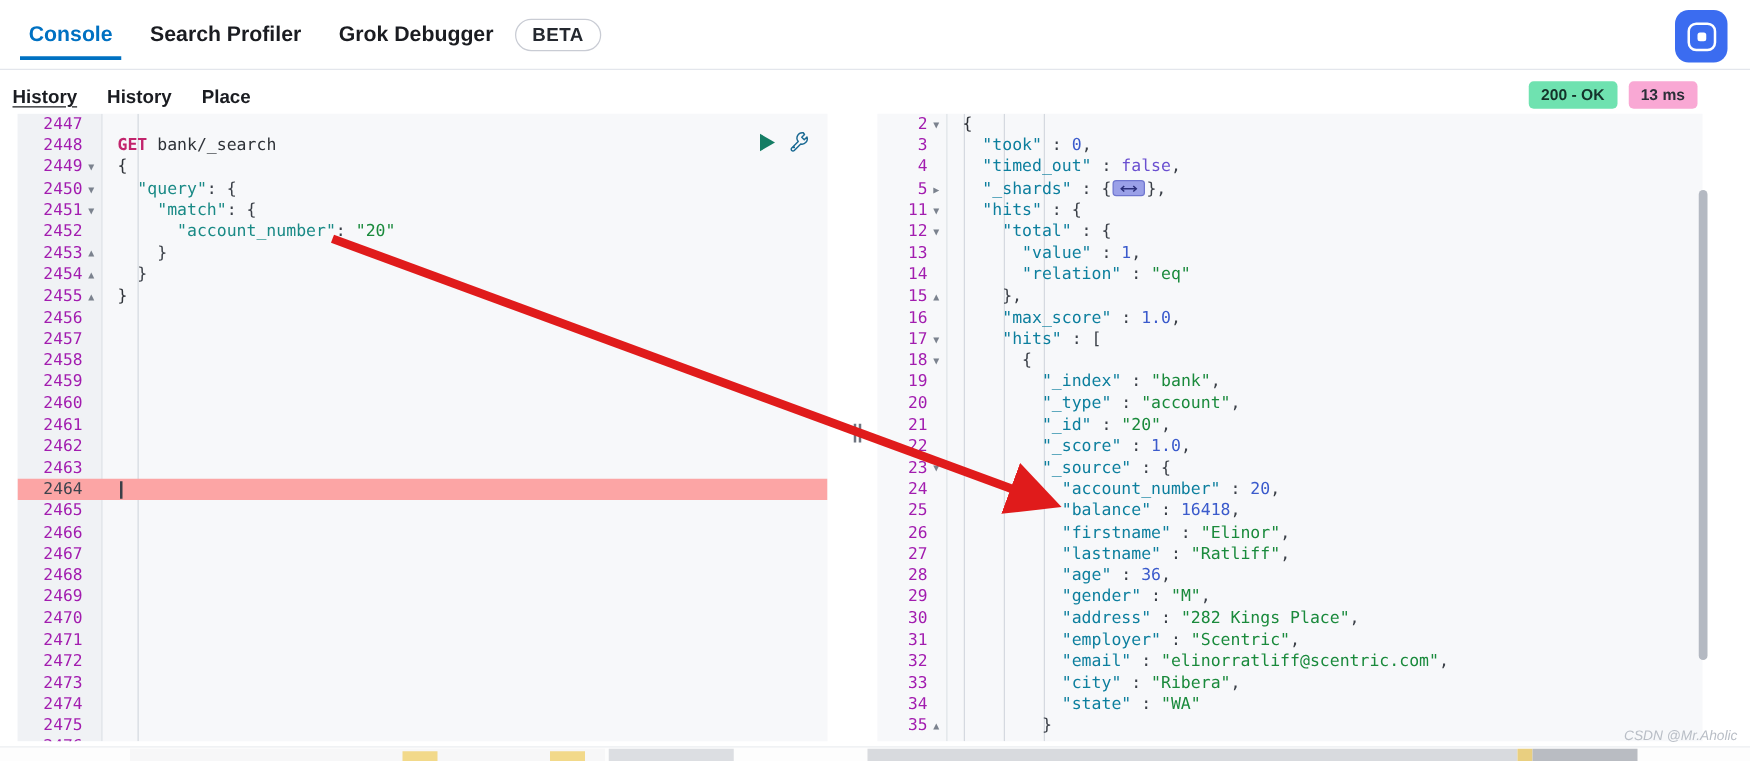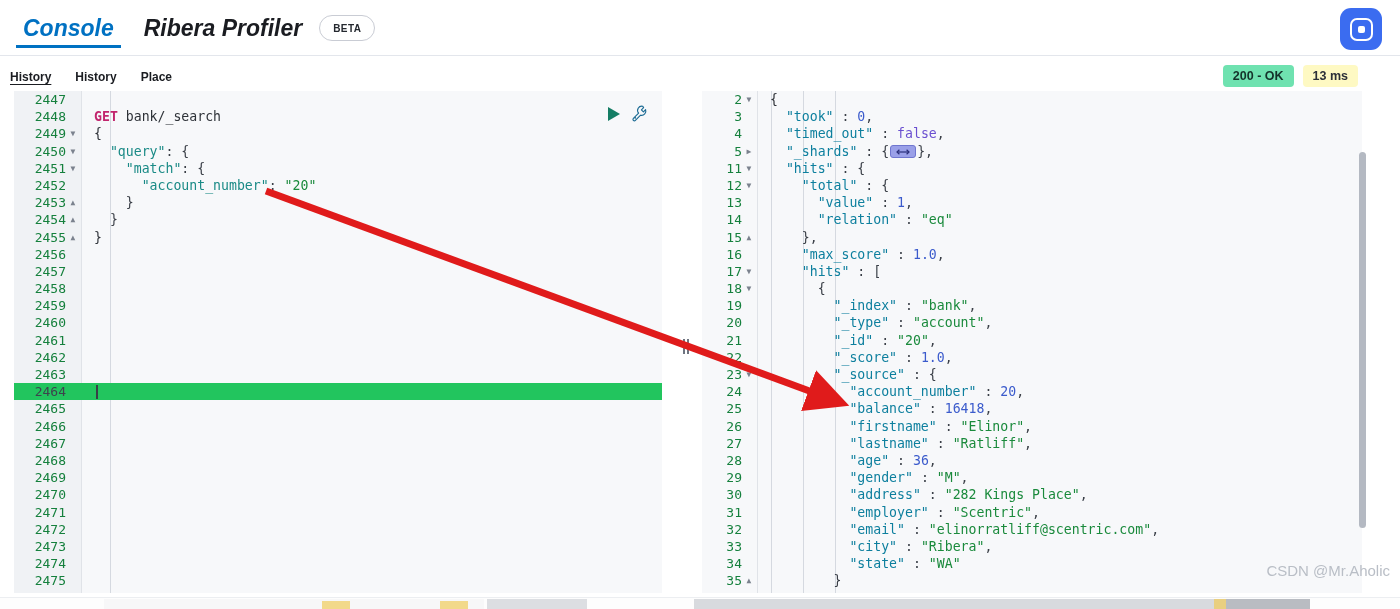--- a/index.html
+++ b/index.html
@@ -28,43 +28,42 @@
     position: absolute; left: 8px; top: 0;
     height: 56px;
     display: flex; align-items: center;
     gap: 0;
   }
   .tab {
     position: relative;
     height: 40px;
     display: flex; align-items: center;
     padding: 0 15px;
-    font-size: 23px;
+    font-size: 17px;
     font-weight: bold;
     color: #1a1c21;
     cursor: pointer;
     white-space: nowrap;
-    font-style: italic;
   }
   .tab.active { color: #0071c2; }
   .tab.active::after {
     content: "";
     position: absolute;
     left: 8px; right: 8px; bottom: 0;
     height: 3px;
     background: #0071c2;
   }
   .beta-pill {
     display: inline-flex; align-items: center; justify-content: center;
     height: 26px;
     padding: 0 13px;
     margin-left: 2px;
     border: 1px solid #c9ccd4;
     border-radius: 13px;
-    font-size: 10px;
+    font-size: 15px;
     font-weight: bold;
     letter-spacing: .4px;
     color: #24282f;
     background: #fff;
     cursor: pointer;
   }
 
   
   .corner-badge {
     position: absolute;
@@ -93,42 +92,42 @@
     position: absolute; left: 0; top: 57px;
     width: 1400px; height: 40px;
     background: #ffffff;
   }
   .submenu-items {
     position: absolute; left: 10px; top: 0;
     height: 40px;
     display: flex; align-items: center; gap: 24px;
   }
   .submenu-item {
-    font-size: 12px;
+    font-size: 15px;
     font-weight: bold;
     color: #1a1c21;
     cursor: pointer;
     padding: 2px 0;
   }
   .submenu-item.underlined { text-decoration: underline; text-underline-offset: 3px; }
 
   .status-group {
     position: absolute; right: 42px; top: 8px;
     display: flex; gap: 9px;
   }
   .badge {
     display: inline-flex; align-items: center; justify-content: center;
     height: 22px; padding: 0 10px;
     border-radius: 4px;
     font-size: 12.5px;
     font-weight: bold;
     white-space: nowrap;
   }
   .badge-ok { background: #6fe2b0; color: #14322a; }
-  .badge-time { background: #fef9c3; color: #2b2f38; }
+  .badge-time { background: #f9a8d4; color: #2b2f38; }
 
   
   .pane {
     position: absolute;
     top: 91px;
     height: 502px;
     background: #f7f8fa;
     overflow: hidden;
   }
   .pane-left  { left: 14px;  width: 648px; }
@@ -154,21 +153,21 @@
 
   .ln {
     position: relative;
     height: 17.2px;
     display: flex;
     align-items: center;
   }
   .ln .num {
     width: 52px;
     text-align: right;
-    color: #15803d;
+    color: #a21caf;
     font-size: 13px;
     font-family: "DejaVu Sans Mono", monospace;
     flex: 0 0 auto;
   }
   .ln .fold {
     width: 14px;
     flex: 0 0 auto;
     text-align: center;
     color: #7b828e;
     font-size: 8px;
@@ -177,21 +176,21 @@
   .ln .txt {
     flex: 1 1 auto;
     padding-left: 10px;
     color: #1c2024;
   }
   .pane-left .ln .num { width: 52px; }
   .pane-left .ln .txt { padding-left: 14px; }
   .pane-right .ln .num { width: 40px; }
   .pane-right .ln .txt { padding-left: 14px; }
 
-  .ln.highlight { background: #22c55e; align-items: center; }
+  .ln.highlight { background: #fca5a5; align-items: center; }
   .ln.highlight .num { color: #3d434d; }
 
   
   .k-method { color: #c2256d; font-weight: bold; }
   .k-url    { color: #2e3238; }
   .k-key    { color: #1a8a86; }
   .k-key-r  { color: #0d7f9e; }
   .k-str    { color: #1a8a3c; }
   .k-num    { color: #3b5bcc; }
   .k-bool   { color: #6a4fd0; }
@@ -271,26 +270,27 @@
     border-top: 1px solid #eceef1;
     overflow: hidden;
   }
   .bottom-strip .seg {
     position: absolute; bottom: 0; height: 10px;
   }
 
   
   .watermark {
     position: absolute;
-    right: 10px; bottom: 30px;
-    font-size: 15px;
+    right: 10px; bottom: 14px;
+    font-size: 11px;
     color: #b9bec6;
     font-family: "Liberation Sans", sans-serif;
     z-index: 30;
     white-space: nowrap;
+    font-style: italic;
   }
 
   
   .arrow-layer {
     position: absolute; left: 0; top: 0;
     width: 1400px; height: 609px;
     pointer-events: none;
     z-index: 25;
   }
 </style>
@@ -298,21 +298,24 @@
 <body>
 
 <div id="app">
 
   <div class="topbar">
     <div class="tabs" id="tabs">
         <div class="tab active">
           <span>Console</span>
         </div>
         <div class="tab">
-          <span>Ribera Profiler</span>
+          <span>Search Profiler</span>
+        </div>
+        <div class="tab">
+          <span>Grok Debugger</span>
         </div>
         <span class="beta-pill">BETA</span>
       </div>
   </div>
 
   <div class="corner-badge">
     <span class="ring">
       <span class="dot"></span>
     </span>
   </div>

